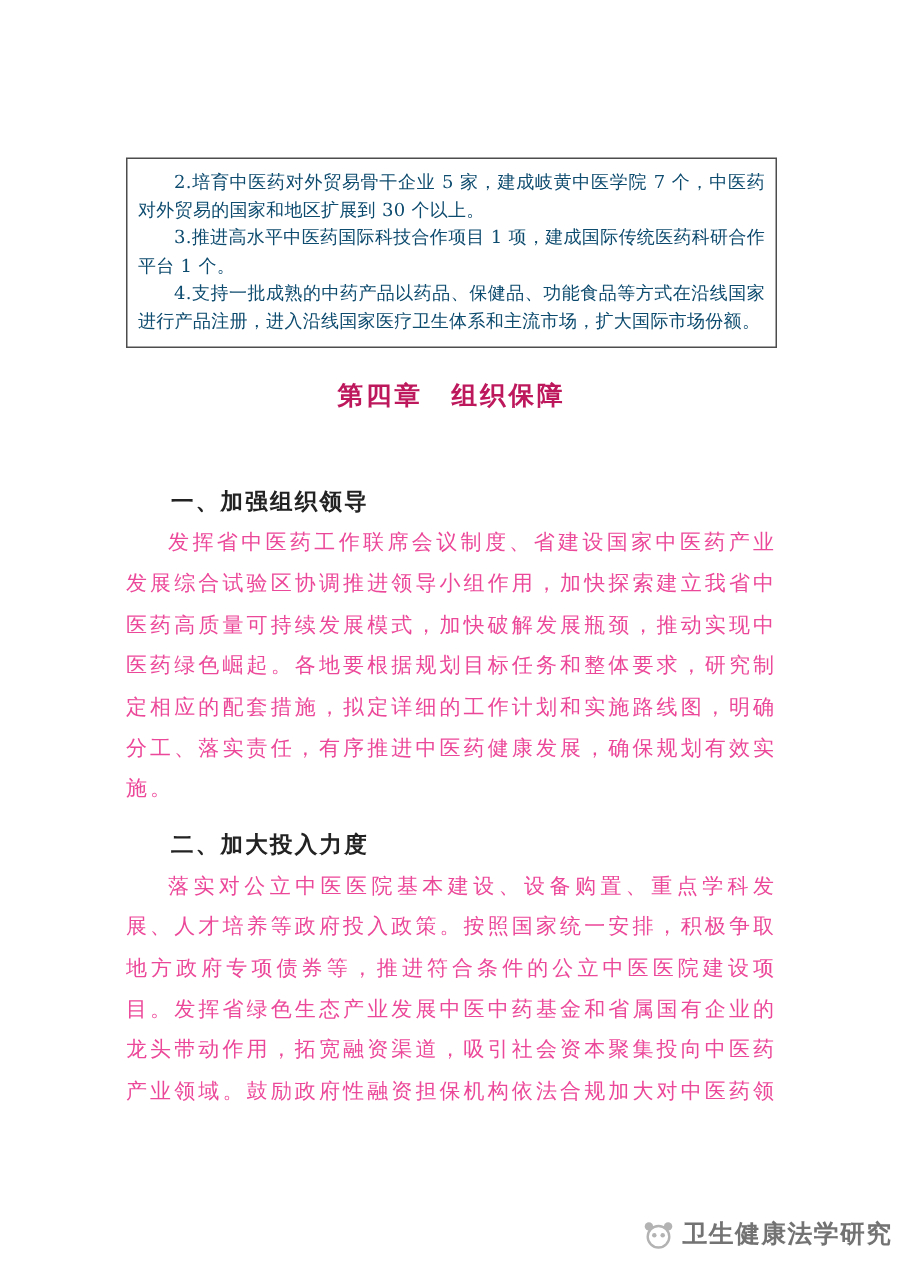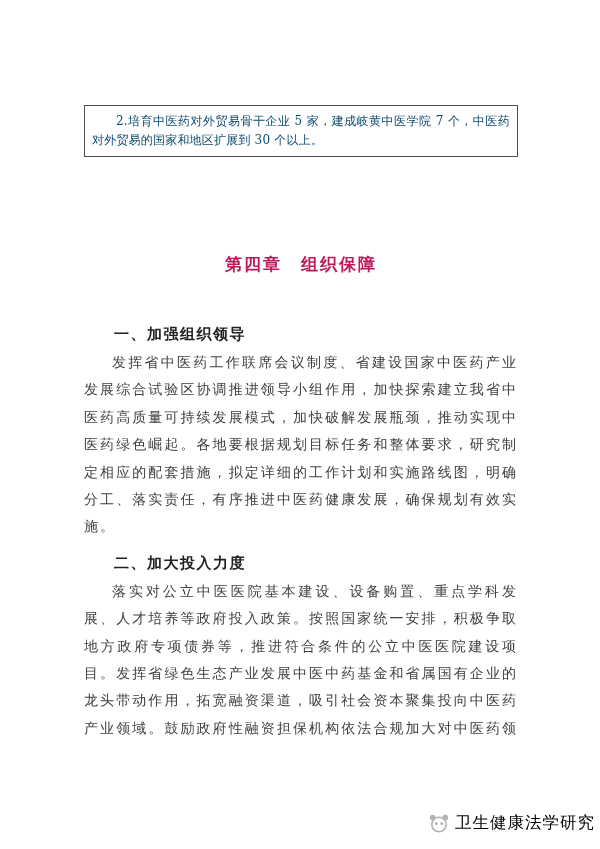--- a/index.html
+++ b/index.html
@@ -59,51 +59,54 @@
     text-indent: 2em;
     color: #222222;
   }
   .para {
     margin: 0 0 10px 0;
     font-size: 14px;
     line-height: 27.4px;
     letter-spacing: 2px;
     text-align: justify;
     text-indent: 2em;
-    color: #404040;
+    color: #ec4899;
   }
   .para.clip {
     margin: 0;
     max-height: 165px;   
     overflow: hidden;
   }
   
   .watermark {
     position: absolute;
     top: 812px;
     right: 5px;
     display: flex;
     align-items: center;
     gap: 5px;
   }
   .wm-logo { display: inline-flex; align-items: center; }
   .wm-text {
     font-family: "DejaVu Sans", sans-serif;
     font-size: 16.5px;
     letter-spacing: 1px;
-    color: #000000;
+    color: #737373;
+    font-weight: bold;
   }
 </style>
 </head>
 <body>
 
 <div class="page">
 
   <div class="notice-box">
     <p>2.培育中医药对外贸易骨干企业 5 家，建成岐黄中医学院 7 个，中医药对外贸易的国家和地区扩展到 30 个以上。</p>
+    <p>3.推进高水平中医药国际科技合作项目 1 项，建成国际传统医药科研合作平台 1 个。</p>
+    <p>4.支持一批成熟的中药产品以药品、保健品、功能食品等方式在沿线国家进行产品注册，进入沿线国家医疗卫生体系和主流市场，扩大国际市场份额。</p>
   </div>
 
   <div class="column">
     <h1 class="chapter-title">第四章　组织保障</h1>
 
     <h2 class="section-heading">一、加强组织领导</h2>
     <p class="para">发挥省中医药工作联席会议制度、省建设国家中医药产业发展综合试验区协调推进领导小组作用，加快探索建立我省中医药高质量可持续发展模式，加快破解发展瓶颈，推动实现中医药绿色崛起。各地要根据规划目标任务和整体要求，研究制定相应的配套措施，拟定详细的工作计划和实施路线图，明确分工、落实责任，有序推进中医药健康发展，确保规划有效实施。</p>
 
     <h2 class="section-heading">二、加大投入力度</h2>
     <p class="para clip">落实对公立中医医院基本建设、设备购置、重点学科发展、人才培养等政府投入政策。按照国家统一安排，积极争取地方政府专项债券等，推进符合条件的公立中医医院建设项目。发挥省绿色生态产业发展中医中药基金和省属国有企业的龙头带动作用，拓宽融资渠道，吸引社会资本聚集投向中医药产业领域。鼓励政府性融资担保机构依法合规加大对中医药领域中小</p>

